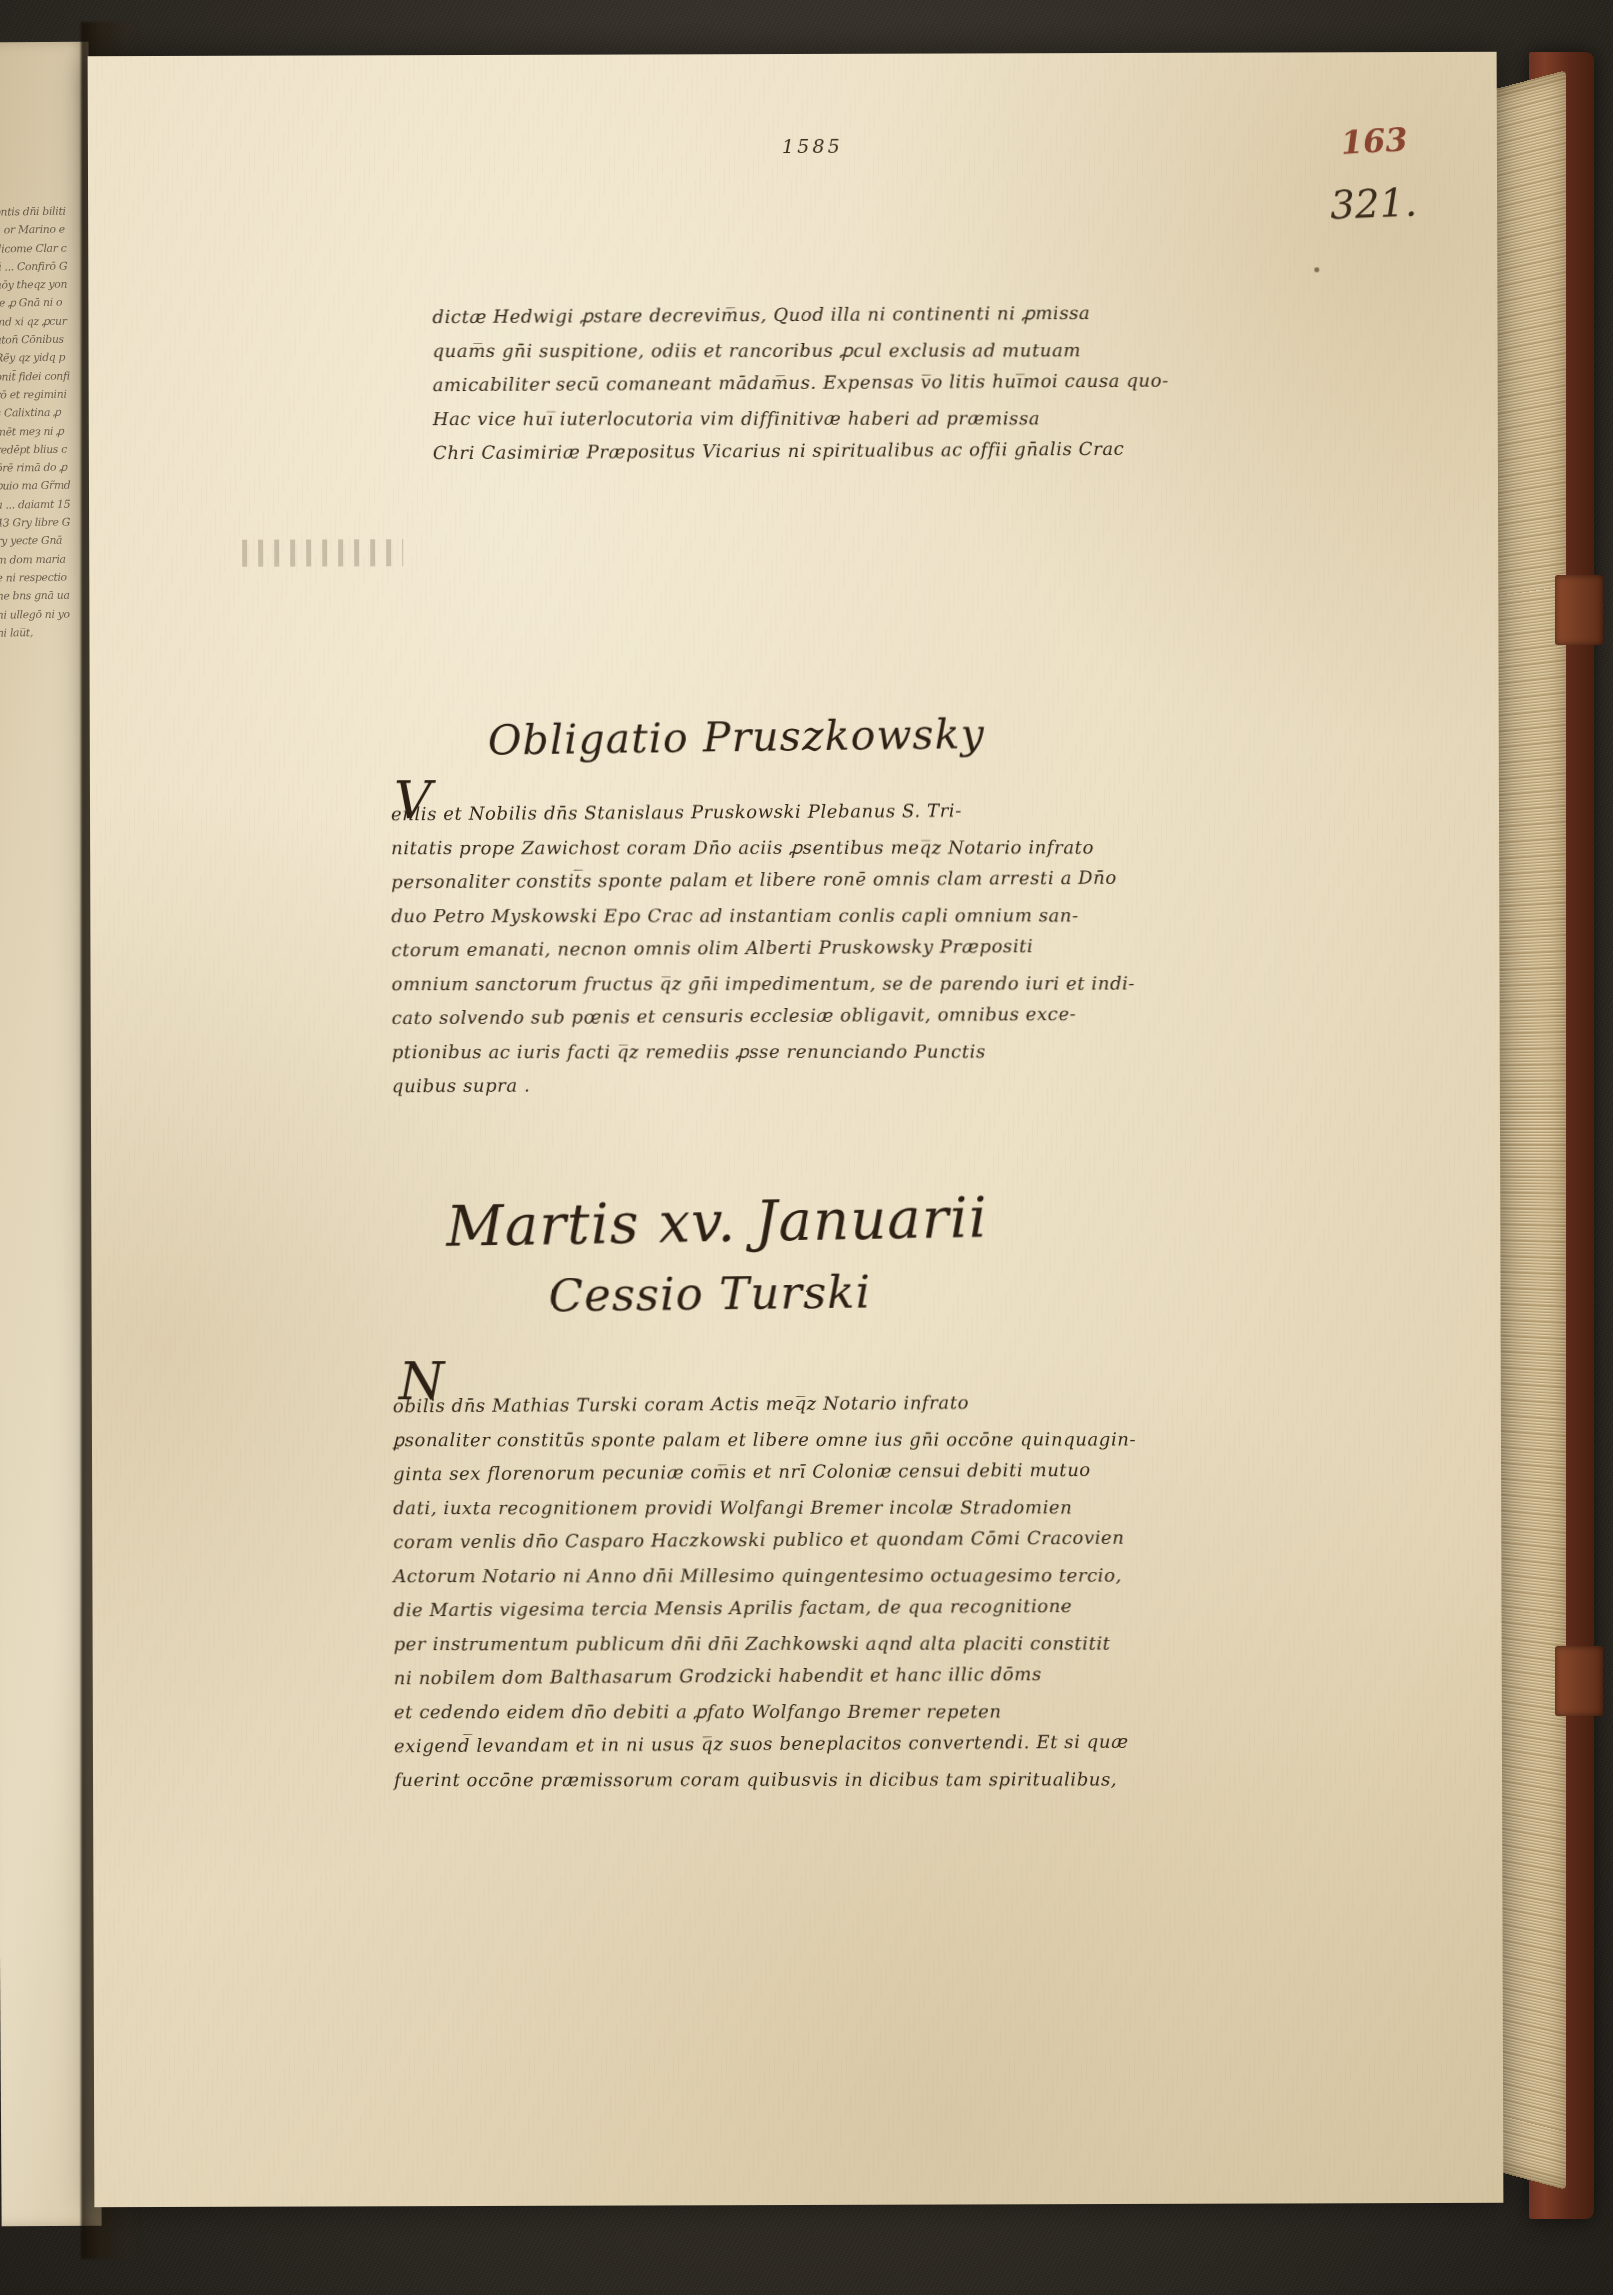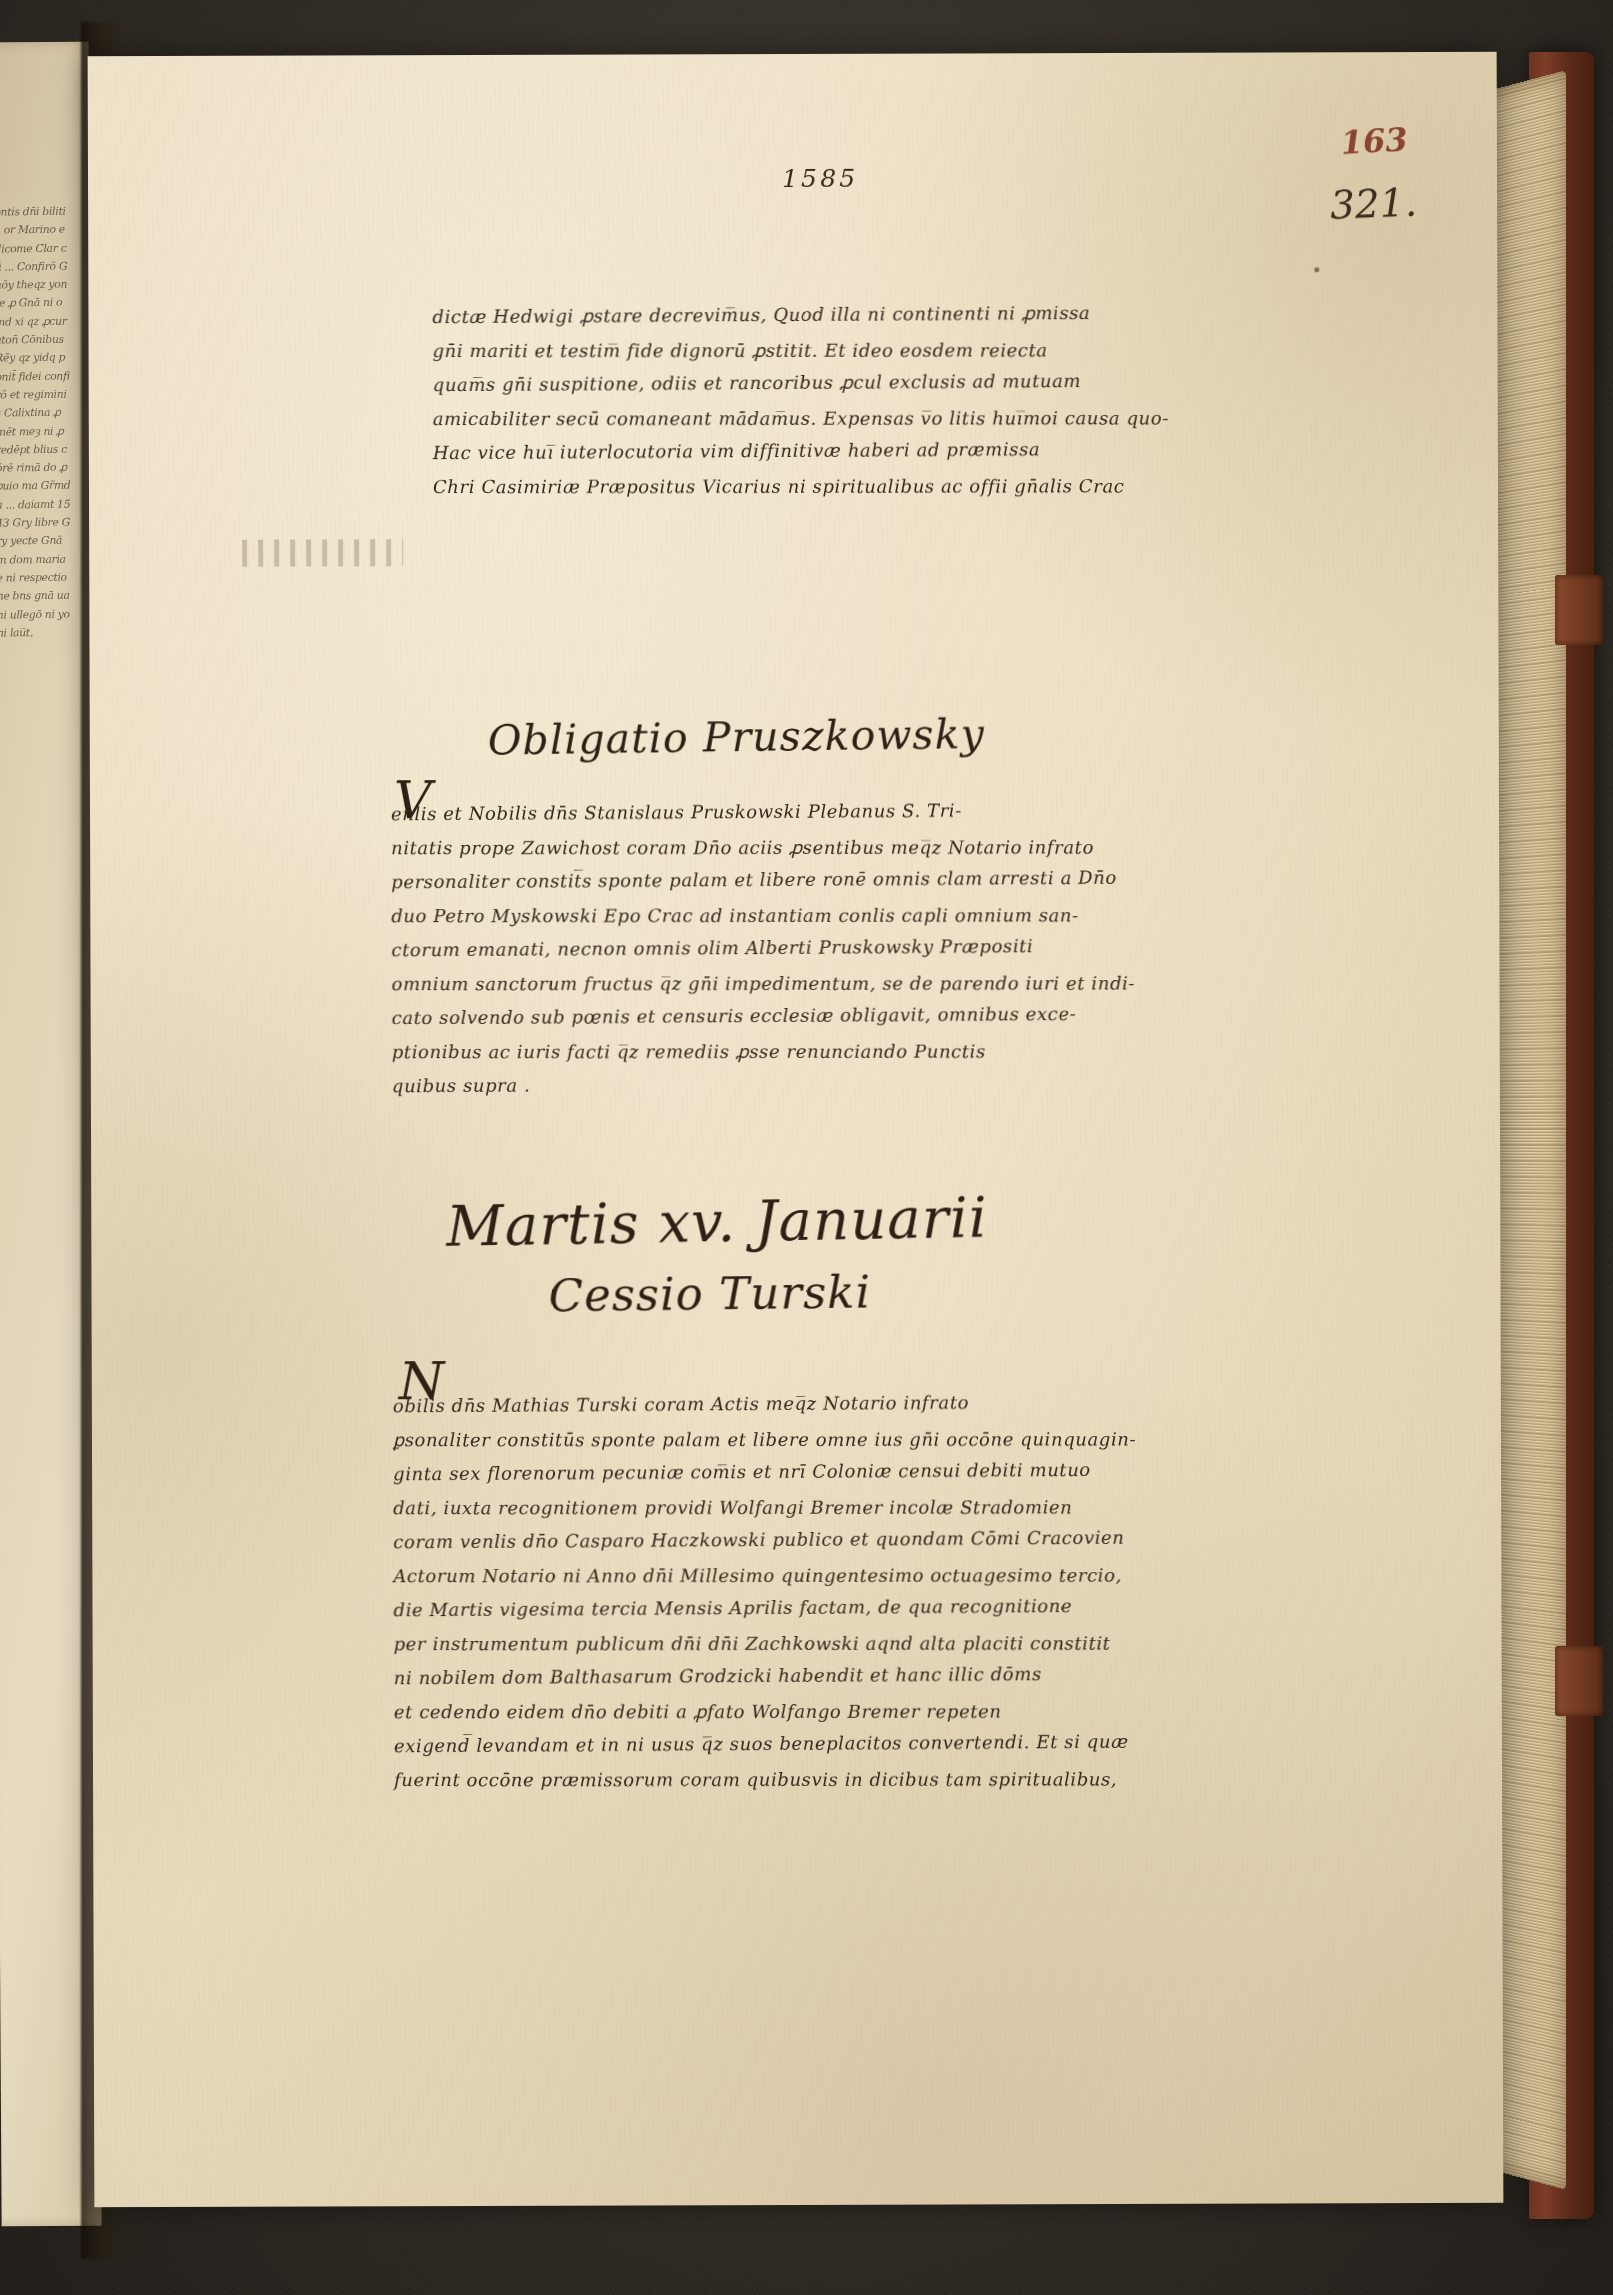--- a/index.html
+++ b/index.html
@@ -137,24 +137,23 @@
   
   .ms {
     color: #302417;
     font-family: "DejaVu Serif", serif;
     font-style: italic;
   }
   #year {
     position: absolute;
     left: 694px;
     top: 81px;
-    font-size: 25px;
+    font-size: 19px;
     letter-spacing: 3.2px;
     color: #3a2d1d;
-    margin-top: 29px;
   }
   #folio {
     position: absolute;
     left: 1253px;
     top: 70px;
     font-size: 32px;
     color: #8a4530;
     font-weight: 700;
     transform: rotate(-3deg);
   }
@@ -267,21 +266,20 @@
 
     <div class="ms" id="year">1585</div>
     <div class="ms" id="folio">163</div>
     <div class="ms" id="pagenum">321.</div>
 
     <div id="margin-marks"></div>
     <div class="ink-dot" style="left:1226px; top:215px; width:4.8px; height:4.8px;"></div>
 
     <div class="block" id="body-1">
       <div class="ms line">dictæ Hedwigi ꝓstare decrevim̅us, Quod illa ni continenti ni ꝓmissa</div>
-      <div class="ms line">gn̄i mariti et testim̅ fide dignorū ꝓstitit. Et ideo eosdem reiecta</div>
       <div class="ms line">quam̅s gn̄i suspitione, odiis et rancoribus ꝓcul exclusis ad mutuam</div>
       <div class="ms line">amicabiliter secū comaneant mādam̅us. Expensas v̅o litis hui̅moi causa quo-</div>
       <div class="ms line">Hac vice hui̅ iuterlocutoria vim diffinitivæ haberi ad præmissa</div>
       <div class="ms line">Chri Casimiriæ Præpositus Vicarius ni spiritualibus ac offii gn̄alis Crac</div>
     </div>
 
     <div class="heading" id="head-obligatio">Obligatio Pruszkowsky</div>
     <div class="ms dropcap" id="drop-v">V</div>
 
     <div class="block" id="body-2">

